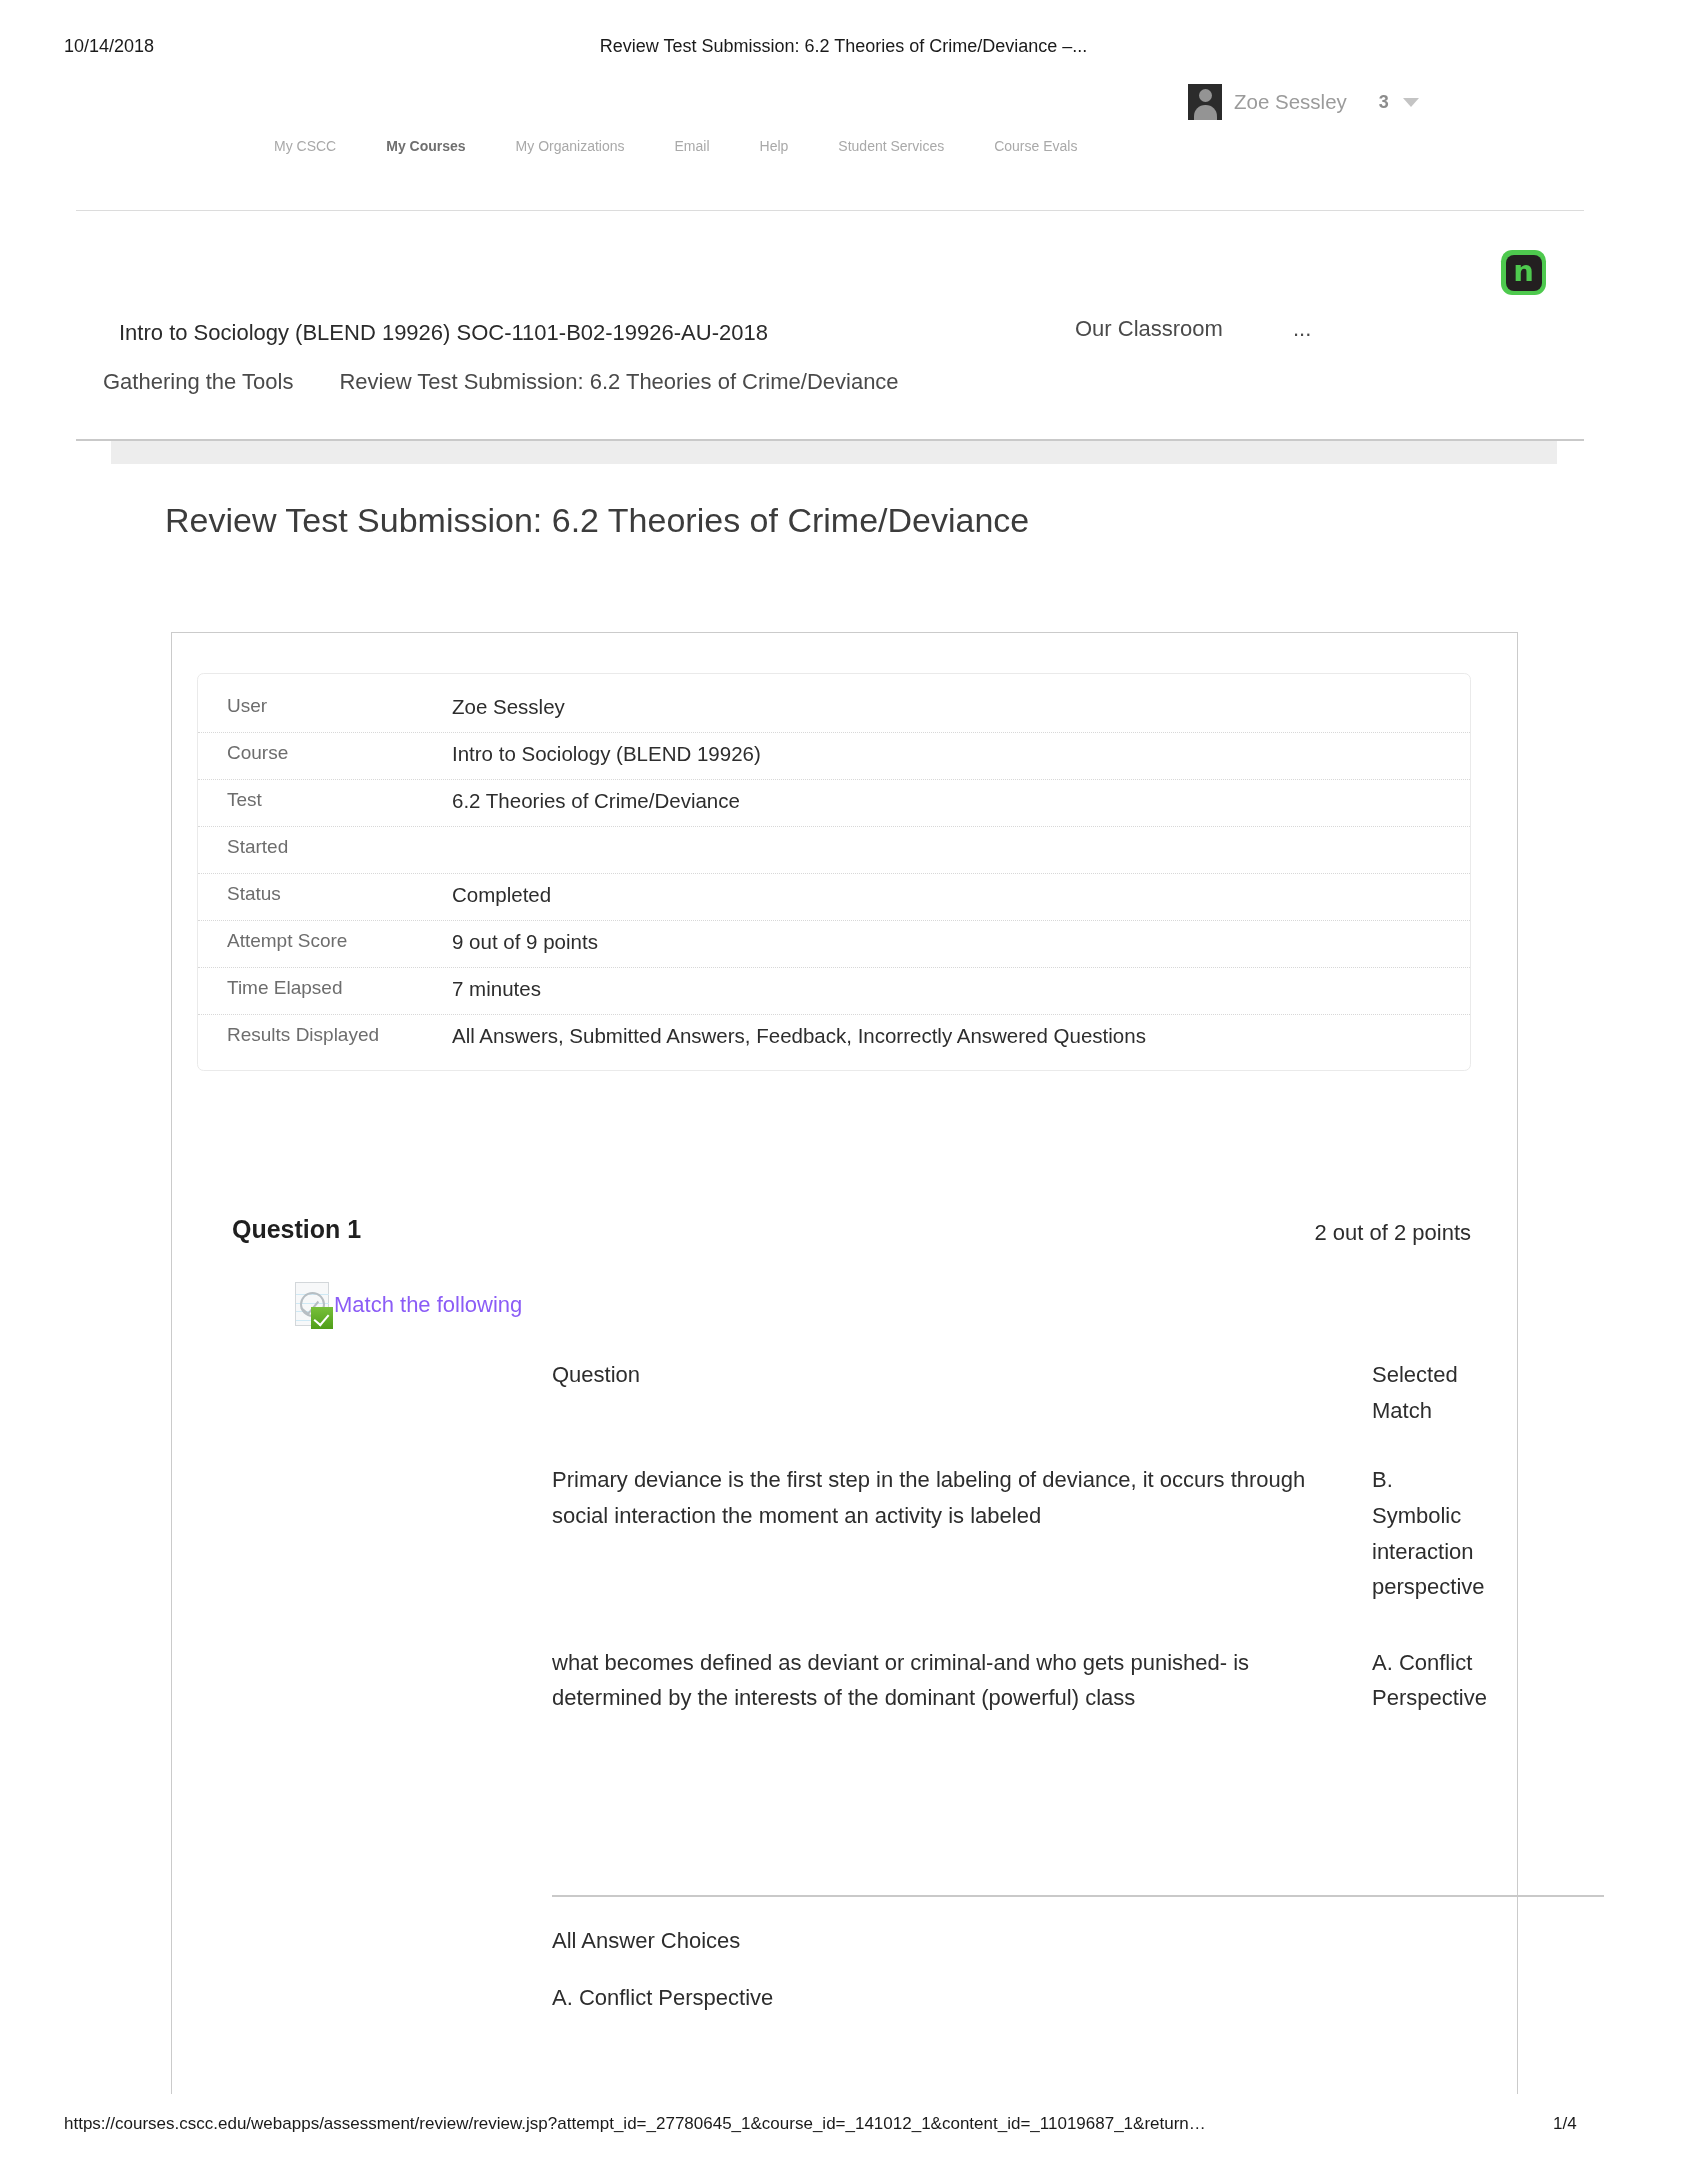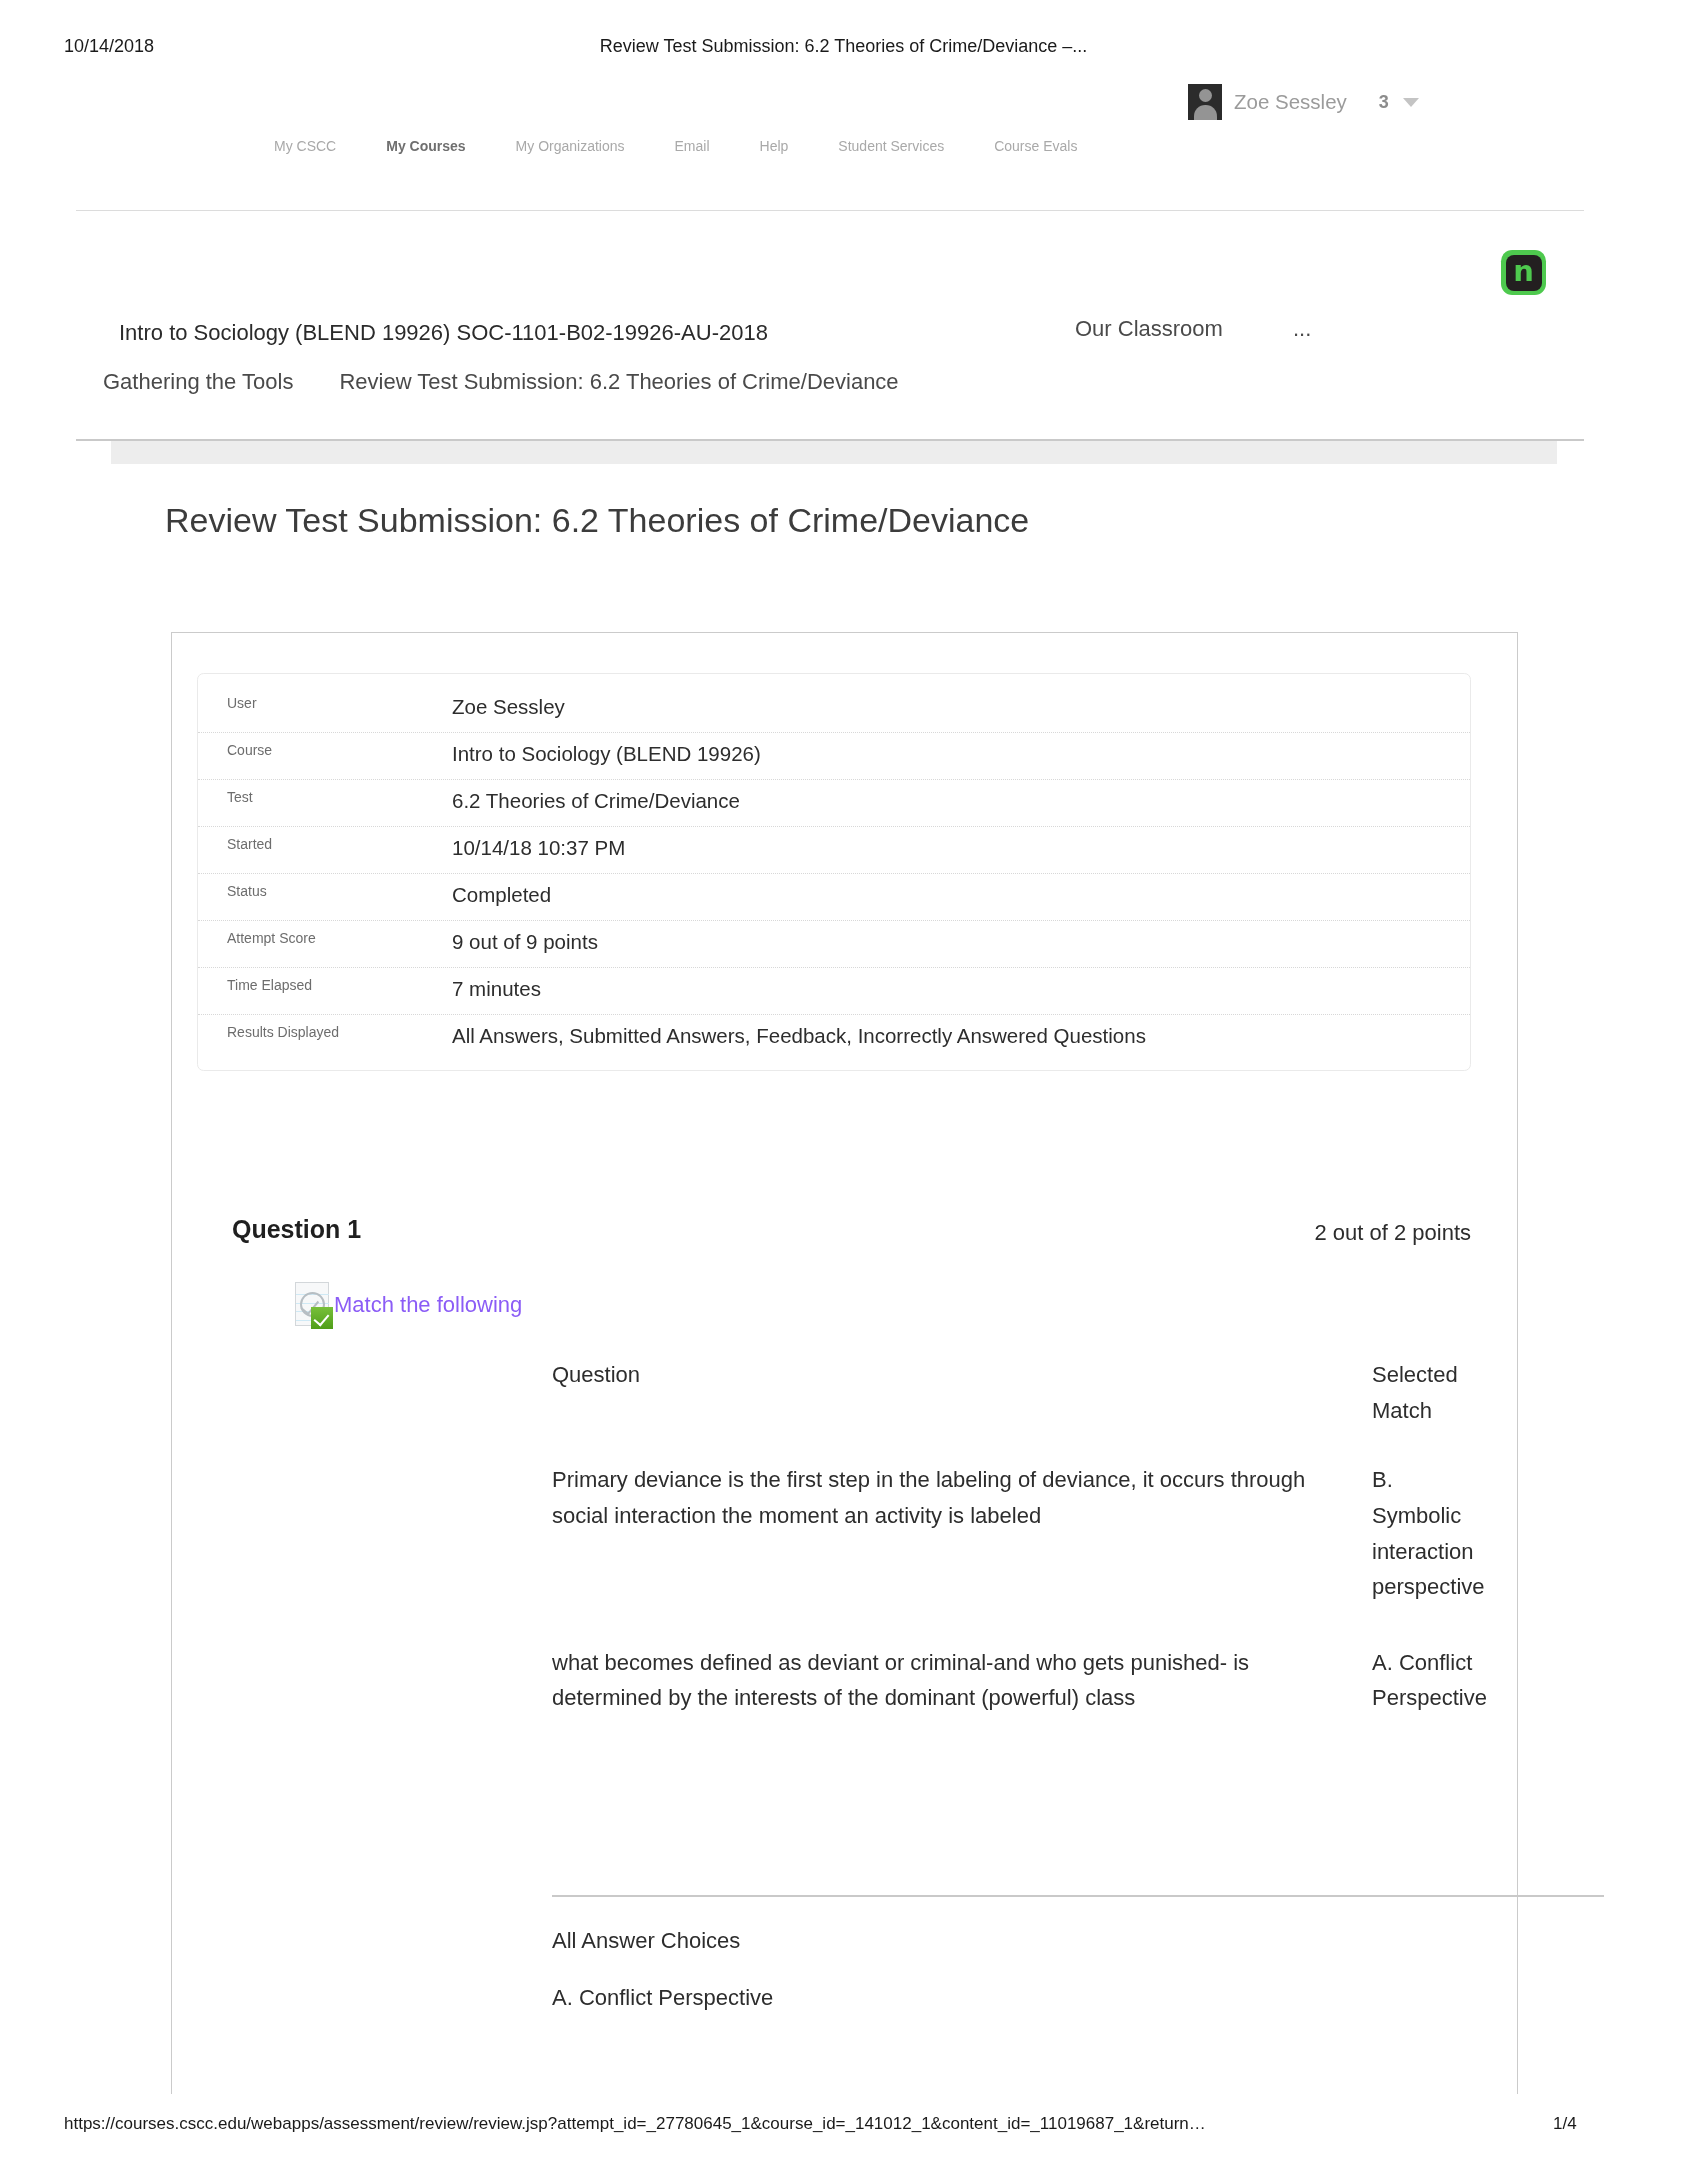--- a/index.html
+++ b/index.html
@@ -270,21 +270,21 @@
     display: flex;
     align-items: flex-start;
     padding: 0 29px;
     border-bottom: 1.3px dotted #d8d8d8;
     min-height: 46px;
   }
   .info-row:last-child { border-bottom: none; }
   .info-label {
     width: 225px;
     flex: 0 0 225px;
-    font-size: 14px;
+    font-size: 19px;
     color: #6d6d6d;
     padding-top: 9.3px;
     padding-bottom: 9.3px;
     white-space: nowrap;
   }
   .info-value {
     flex: 1 1 auto;
     font-size: 20.5px;
     color: #2d2d2d;
     padding-top: 9.3px;
@@ -549,21 +549,20 @@
     <div class="info-row">
       <div class="info-label">Course</div>
       <div class="info-value">Intro to Sociology (BLEND 19926)</div>
     </div>
     <div class="info-row">
       <div class="info-label">Test</div>
       <div class="info-value">6.2 Theories of Crime/Deviance</div>
     </div>
     <div class="info-row">
       <div class="info-label">Started</div>
-      <div class="info-value">10/14/18 10:37 PM</div>
     </div>
     <div class="info-row">
       <div class="info-label">Status</div>
       <div class="info-value">Completed</div>
     </div>
     <div class="info-row">
       <div class="info-label">Attempt Score</div>
       <div class="info-value">9 out of 9 points</div>
     </div>
     <div class="info-row">

